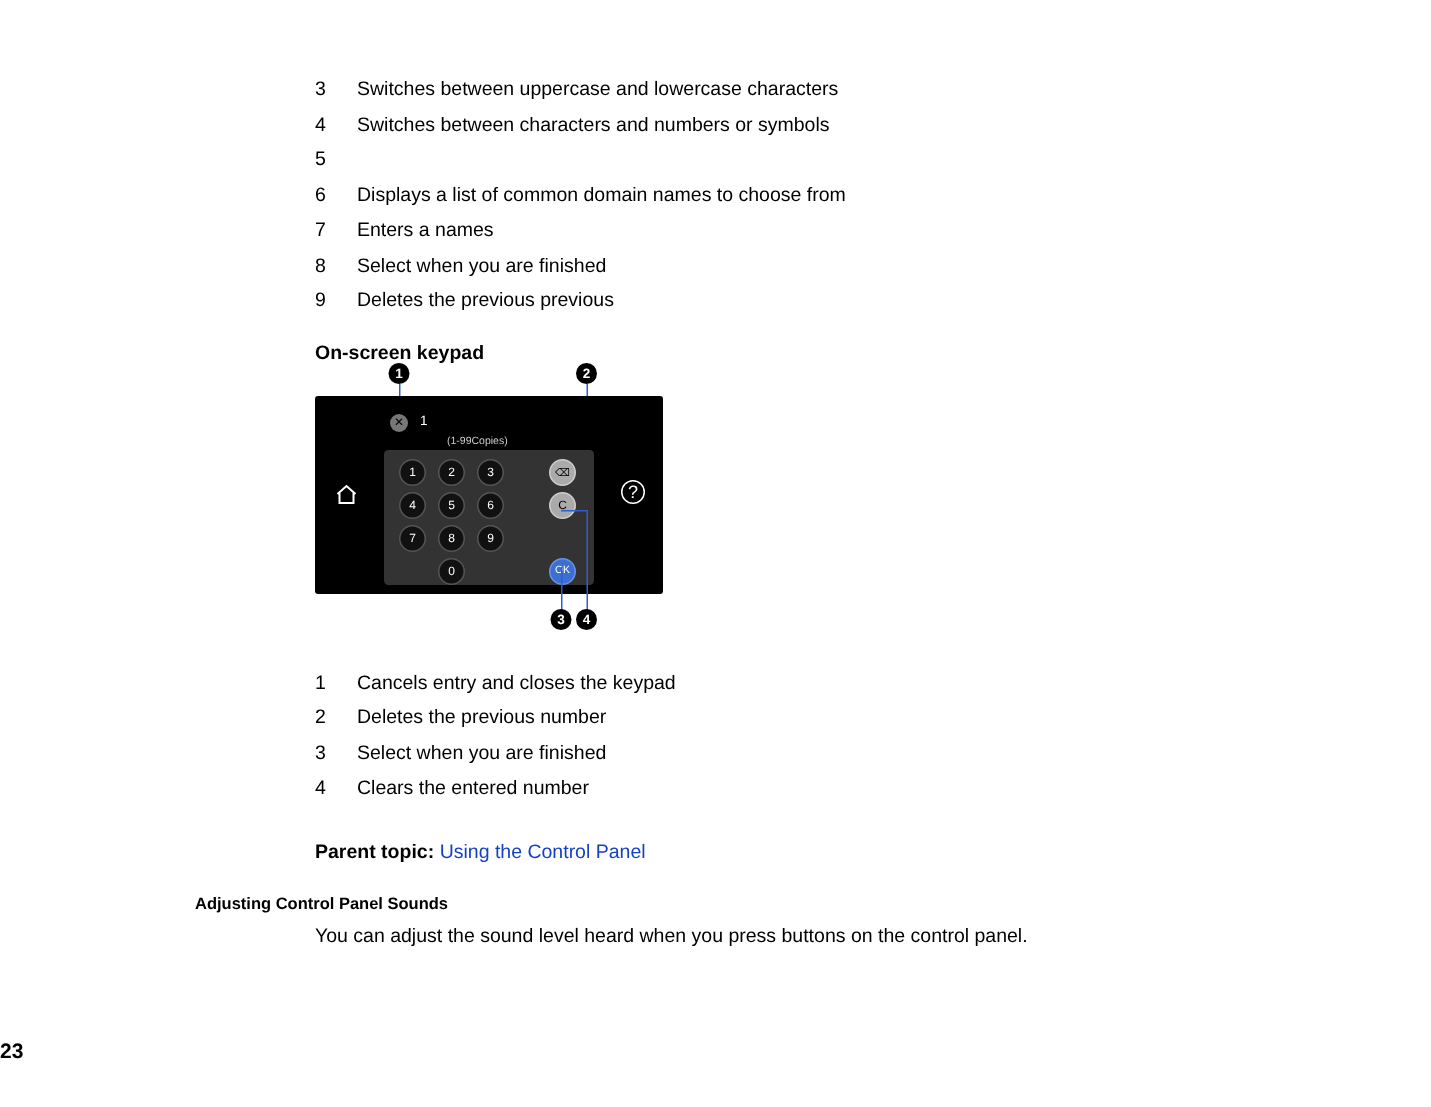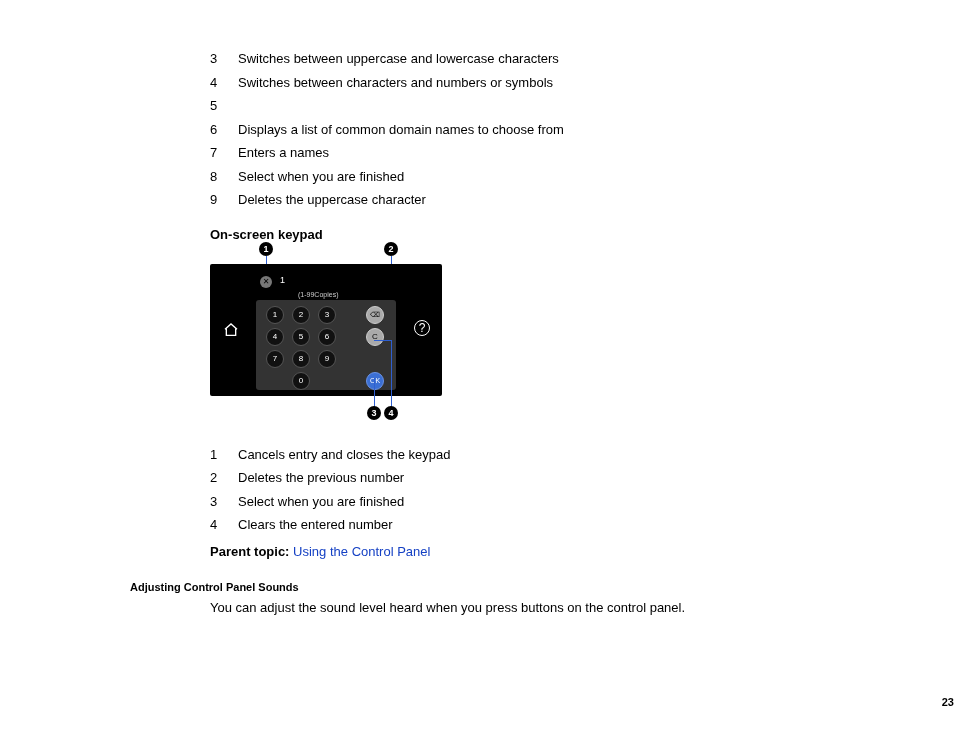--- a/index.html
+++ b/index.html
@@ -132,38 +132,38 @@
     top: 56px;
     color:#fff;
     font-size:12px;
     border:1.5px solid #fff;
     border-radius:50%;
     width:14px;height:14px;
     display:flex;align-items:center;justify-content:center;
   }
   .parent-topic {
     margin-left: 80px;
-    margin-top: 10px;
+    margin-top: 26px;
     font-size: 13px;
   }
   .parent-topic .lbl { font-weight: bold; }
   .parent-topic a { color: #1541c4; text-decoration: none; }
   h2.sect {
     font-size: 11px;
     font-weight: bold;
     margin: 22px 0 6px 0;
   }
   .body-text { margin-left: 80px; line-height:1.4;}
   .page-num {
     position: absolute;
     bottom: 30px;
     left: 0;
     width: 954px;
-    text-align: right;
-    font-size: 11px;
+    text-align: left;
+    font-size: 14px;
     font-weight: bold;
   }
 </style>
 </head>
 <body>
 
 <div class="page">
 
   <div class="num-list">
     <div class="row">
@@ -184,21 +184,21 @@
     <div class="row">
         <span class="n">7</span>
         <span>Enters a names</span>
       </div>
     <div class="row">
         <span class="n">8</span>
         <span>Select when you are finished</span>
       </div>
     <div class="row">
         <span class="n">9</span>
-        <span>Deletes the uppercase character</span>
+        <span>Deletes the previous previous</span>
       </div>
   </div>
 
   <div class="subhead">On-screen keypad</div>
 
   <div class="keypad-wrap">
 
     <div style="position:relative;height:22px;">
       <span class="callout-circle" style="left:49px;">1</span>
       <span class="callout-circle" style="left:174px;">2</span>

